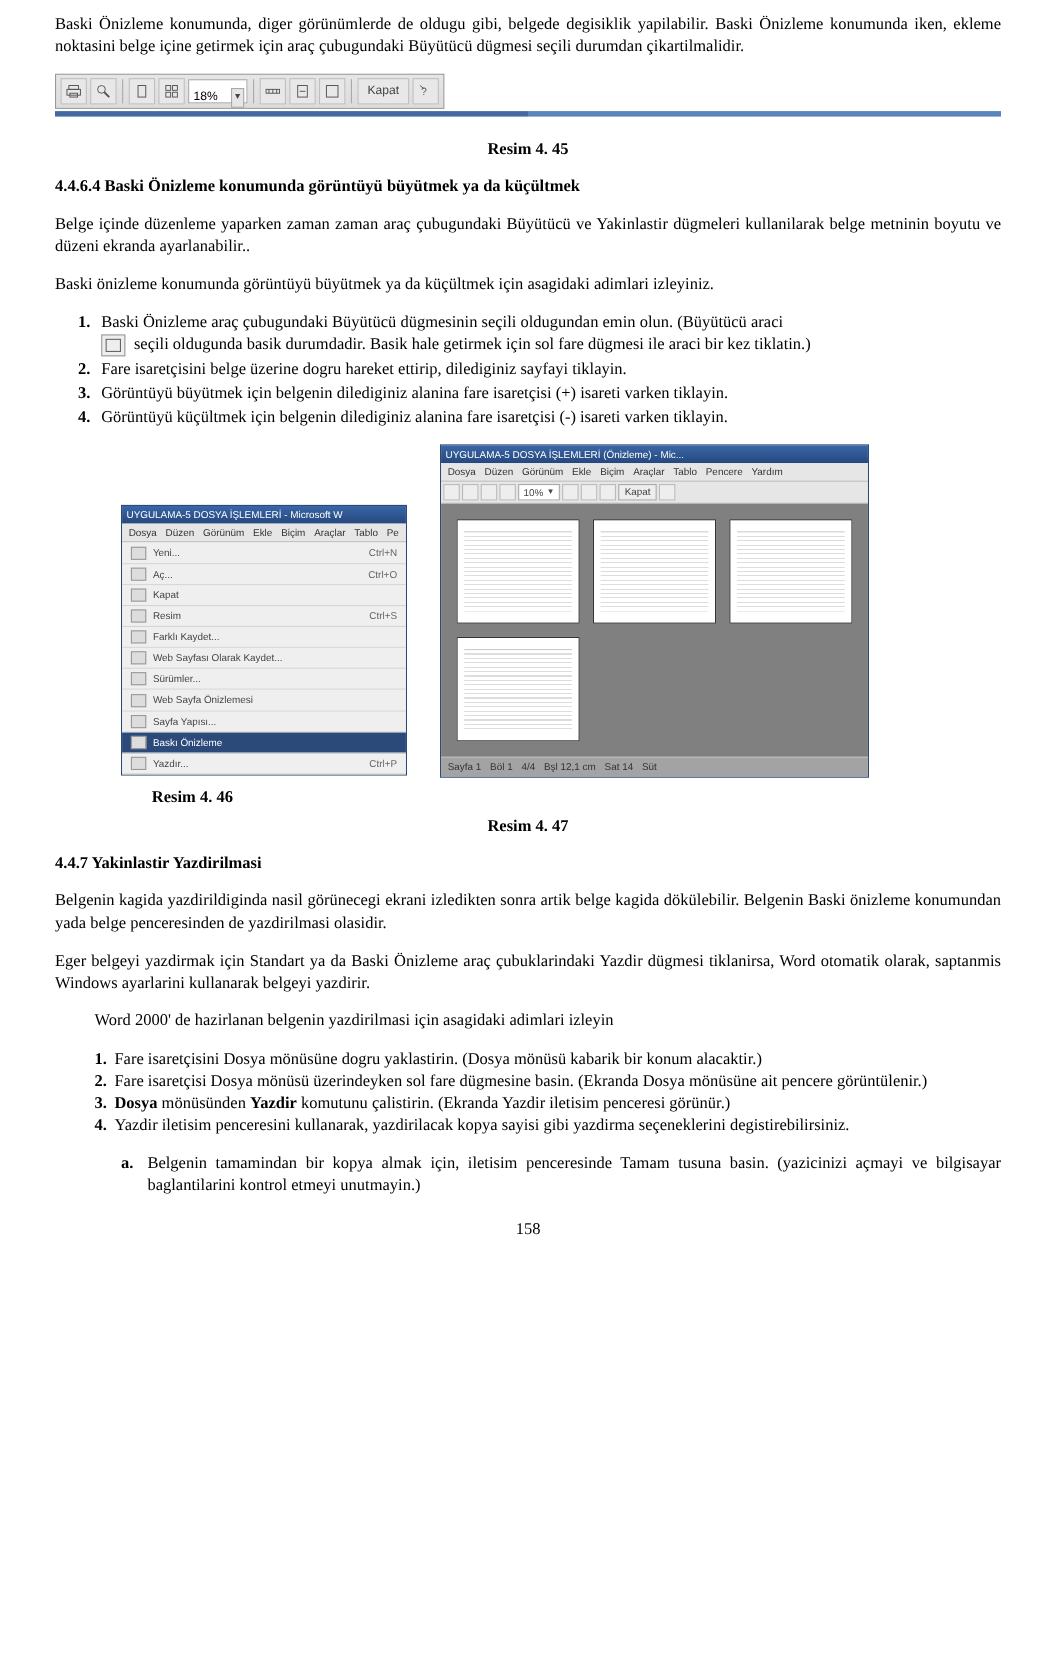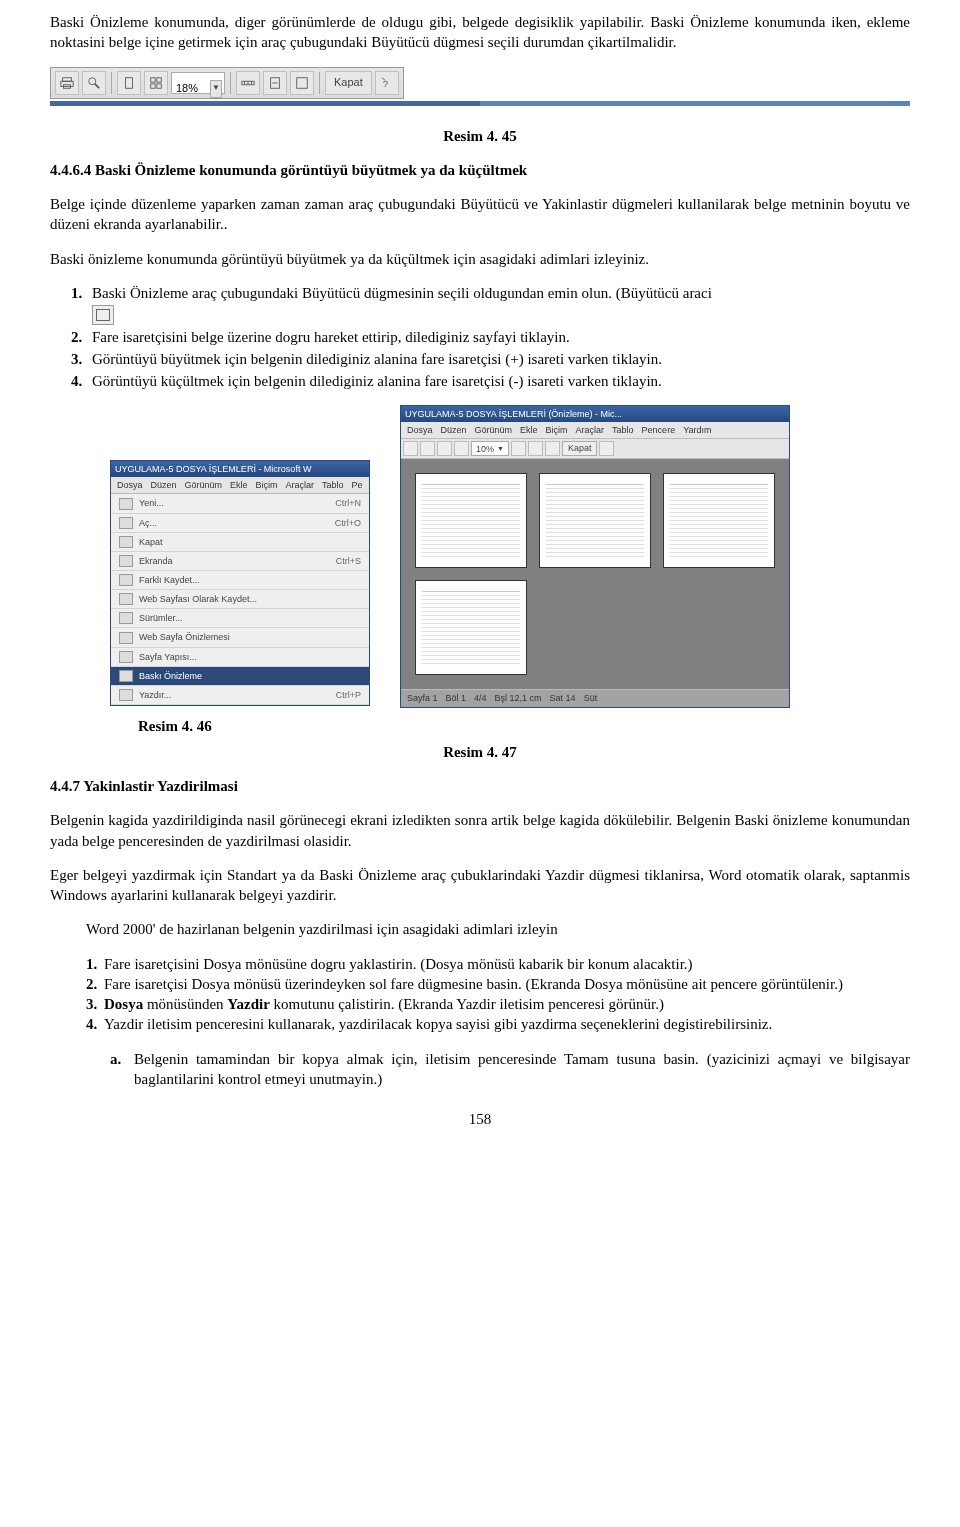--- a/index.html
+++ b/index.html
@@ -173,20 +173,21 @@
 <p class="center bold">Resim 4. 45</p>
 
 <p class="heading">4.4.6.4 Baski Önizleme konumunda görüntüyü büyütmek  ya da küçültmek</p>
 <p>Belge içinde düzenleme yaparken zaman zaman araç çubugundaki Büyütücü ve Yakinlastir dügmeleri kullanilarak belge metninin boyutu ve düzeni ekranda ayarlanabilir..</p>
 <p>Baski önizleme konumunda görüntüyü büyütmek ya da küçültmek için asagidaki adimlari izleyiniz.</p>
 
 <ol class="steps">
   <li>
     <span>Baski Önizleme araç çubugundaki Büyütücü dügmesinin seçili oldugundan emin olun. (Büyütücü araci</span><br>
     <span class="icon-inline"></span>
+    <span>seçili oldugunda basik durumdadir. Basik hale getirmek için sol fare dügmesi ile araci bir kez tiklatin.)</span>
   </li>
   <li><span>Fare isaretçisini belge üzerine dogru hareket ettirip, dilediginiz sayfayi tiklayin.</span></li>
   <li><span>Görüntüyü büyütmek için belgenin dilediginiz alanina fare isaretçisi (+) isareti varken tiklayin.</span></li>
   <li><span>Görüntüyü küçültmek için belgenin dilediginiz alanina fare isaretçisi (-) isareti varken tiklayin.</span></li>
 </ol>
 
 <div class="figrow">
   <div style="margin-left:60px;margin-top:55px;">
     <div class="app-window w46">
       <div class="titlebar">
@@ -213,21 +214,21 @@
             <span class="lbl">Aç...</span>
             <span class="short">Ctrl+O</span>
           </div>
           <div class="menurow">
             <span class="ic"></span>
             <span class="lbl">Kapat</span>
             <span class="short"></span>
           </div>
           <div class="menurow">
             <span class="ic"></span>
-            <span class="lbl">Ekranda</span>
+            <span class="lbl">Resim</span>
             <span class="short">Ctrl+S</span>
           </div>
           <div class="menurow">
             <span class="ic"></span>
             <span class="lbl">Farklı Kaydet...</span>
             <span class="short"></span>
           </div>
           <div class="menurow">
             <span class="ic"></span>
             <span class="lbl">Web Sayfası Olarak Kaydet...</span>

